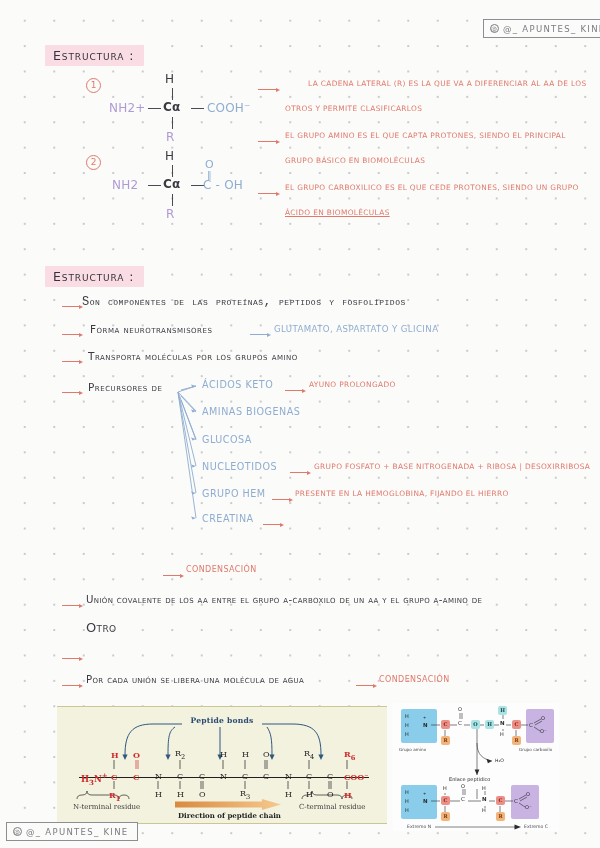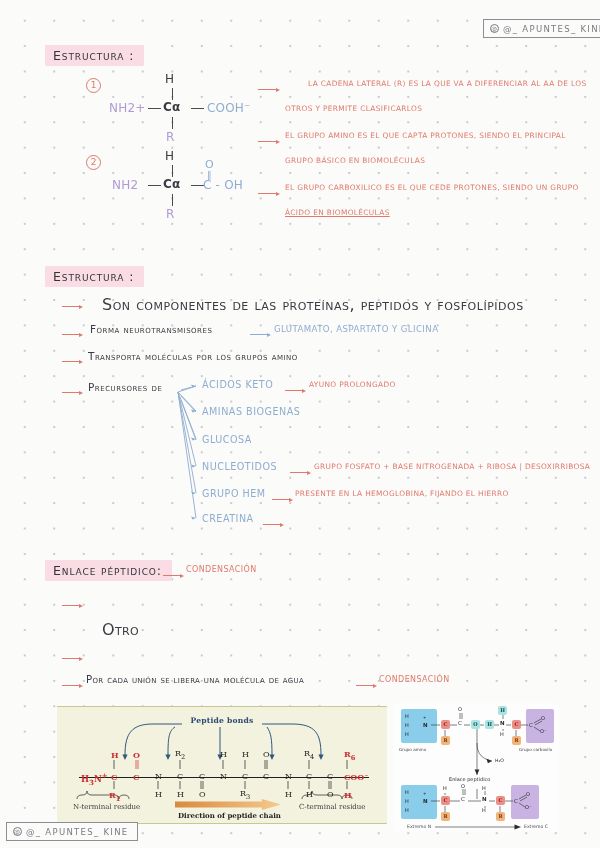--- a/index.html
+++ b/index.html
@@ -262,21 +262,21 @@
   </div>
   <div class="abs hw ink-red" style="left:285px; top:183px; font-size:7.4px; letter-spacing:.35px;">EL GRUPO CARBOXILICO ES EL QUE CEDE PROTONES, SIENDO UN GRUPO</div>
   <div class="abs hw ink-red" style="left:285px; top:208px; font-size:7.4px; letter-spacing:.35px;text-decoration:underline;">ÁCIDO EN BIOMOLÉCULAS</div>
 
   <div class="hl" style="left:45px; top:266px;">Estructura :</div>
 
   <div class="arrow" style="left:62px; top:302px;">
     <span class="shaft" style="width:17px;"></span>
       <span class="head"></span>
   </div>
-  <div class="abs hw ink-dark sc" style="left:102px; top:295px; font-size:16px; letter-spacing:.5px;">SON COMPONENTES DE LAS PROTEÍNAS, PEPTIDOS Y FOSFOLÍPIDOS</div>
+  <div class="abs hw ink-dark sc" style="left:82px; top:295px; font-size:12px; letter-spacing:.5px;font-family:Liberation Mono, monospace;">SON COMPONENTES DE LAS PROTEÍNAS, PEPTIDOS Y FOSFOLÍPIDOS</div>
 
   <div class="arrow" style="left:62px; top:330px;">
     <span class="shaft" style="width:17px;"></span>
       <span class="head"></span>
   </div>
   <div class="abs hw ink-dark sc" style="left:90px; top:323px; font-size:10.5px; letter-spacing:.5px;">FORMA NEUROTRANSMISORES</div>
   <div class="arrow blue" style="left:250px; top:330px;">
     <span class="shaft" style="width:17px;"></span>
       <span class="head"></span>
   </div>
@@ -340,32 +340,32 @@
       <span class="head"></span>
   </div>
   <div class="abs hw ink-red" style="left:295px; top:489px; font-size:7.4px; letter-spacing:.35px;">PRESENTE EN LA HEMOGLOBINA, FIJANDO EL HIERRO</div>
 
   <div class="abs hw ink-blue" style="left:202px; top:513px; font-size:9.6px; letter-spacing:.5px;">CREATINA</div>
   <div class="arrow" style="left:263px; top:520px;">
     <span class="shaft" style="width:17px;"></span>
       <span class="head"></span>
   </div>
 
-  <div class="hl" style="left:45px; top:560px;">Enlace péptidico:</div>
   <div class="arrow" style="left:163px; top:571px;">
     <span class="shaft" style="width:17px;"></span>
       <span class="head"></span>
   </div>
   <div class="abs hw ink-red" style="left:186px; top:565px; font-size:8px; letter-spacing:.4px;">CONDENSACIÓN</div>
 
   <div class="arrow" style="left:62px; top:601px;">
     <span class="shaft" style="width:17px;"></span>
       <span class="head"></span>
   </div>
-  <div class="abs hw ink-dark sc" style="left:86px; top:620px; font-size:16px; letter-spacing:.35px;margin-left:16px;">OTRO</div>
+  <div class="abs hw ink-dark sc" style="left:86px; top:594px; font-size:10.2px; letter-spacing:.35px;">UNIÓN COVALENTE DE LOS AA ENTRE EL GRUPO α-CARBOXILO DE UN AA Y EL GRUPO α-AMINO DE</div>
+  <div class="abs hw ink-dark sc" style="left:86px; top:620px; font-size:13px; letter-spacing:.35px;">OTRO</div>
 
   <div class="arrow" style="left:62px; top:654px;">
     <span class="shaft" style="width:17px;"></span>
       <span class="head"></span>
   </div>
 
   <div class="arrow" style="left:62px; top:681px;">
     <span class="shaft" style="width:17px;"></span>
       <span class="head"></span>
   </div>

